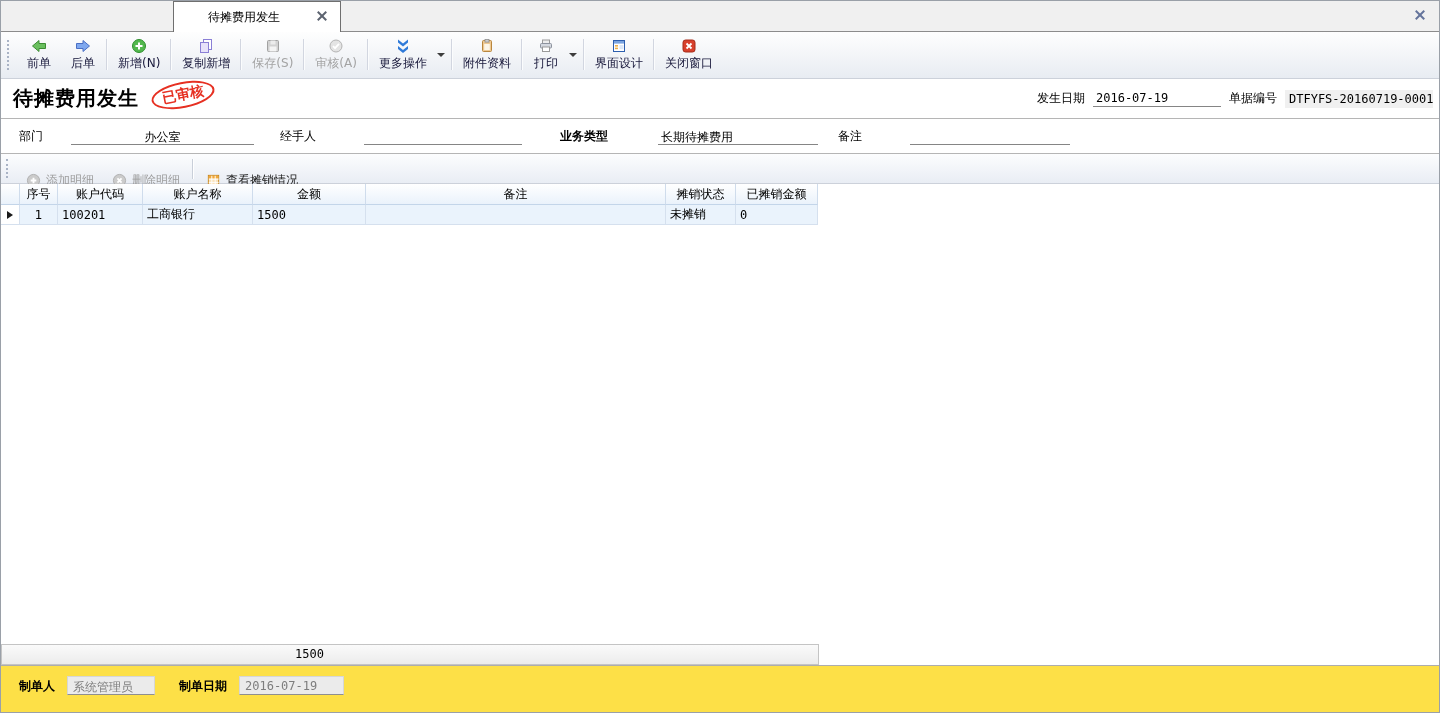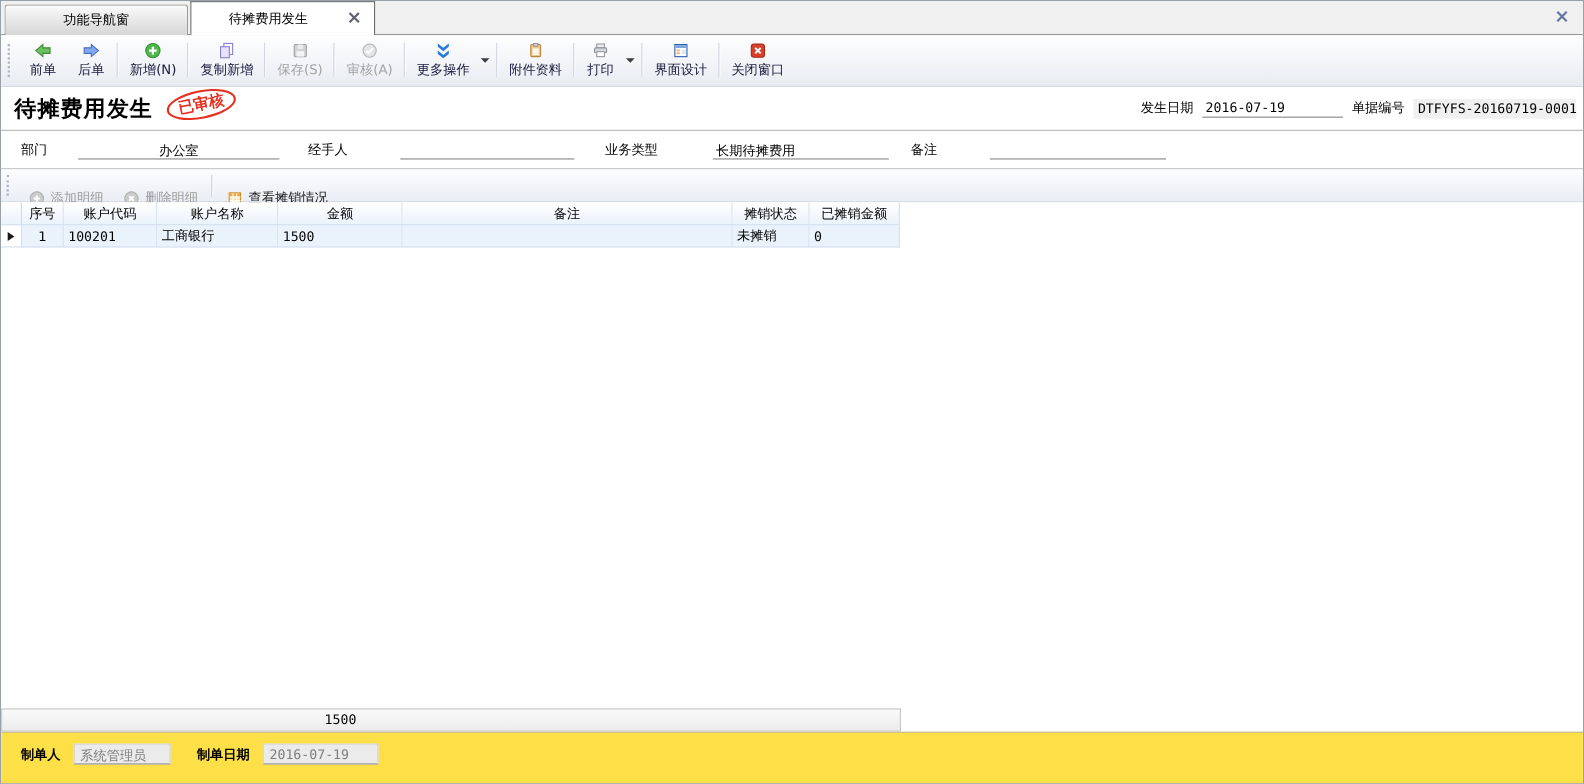--- a/index.html
+++ b/index.html
@@ -77,23 +77,20 @@
     padding:2px 5px; color:#7d7d7d; white-space:nowrap; }
   .w88 { width:88px; margin-right:24px; }
   .w105 { width:105px; }
 </style>
 </head>
 <body>
 
 <div class="window">
 
   <div class="tabbar">
-    <div class="tab tab-inactive">
-      <span>功能导航窗</span>
-    </div>
     <div class="tab tab-active">
       <span style="margin-right:26px;">待摊费用发生</span>
       <span class="tab-close"><span class="x-glyph"></span></span>
     </div>
     <div class="win-close"><span class="x-glyph"></span></div>
   </div>
 
   <div class="toolbar">
     <div class="tb-grip"></div>
 
@@ -235,21 +232,21 @@
       <span class="hdr-label">单据编号</span>
       <span class="docno-box mono">DTFYFS-20160719-0001</span>
     </div>
   </div>
 
   <div class="form-row">
     <span class="f-label">部门</span>
     <span class="ufield" style="width:183px; margin-right:26px;text-align:center;">办公室</span>
     <span class="f-label tight">经手人</span>
     <span class="ufield" style="width:158px; margin-right:14px; margin-left:26px;"></span>
-    <span class="f-label" style="margin-left:14px; margin-right:50px;">业务类型</span>
+    <span class="f-label" style="margin-left:24px; margin-right:50px;font-weight:bold;">业务类型</span>
     <span class="ufield" style="width:160px; margin-right:18px;">长期待摊费用</span>
     <span class="f-label" style="margin-left:2px; margin-right:48px;">备注</span>
     <span class="ufield" style="width:160px;"></span>
   </div>
 
   <div class="detail-toolbar">
     <div class="dt-grip"></div>
     <div class="dt-btn disabled">
       <span class="ic">
         <svg width="15" height="15" viewBox="0 0 16 16">

